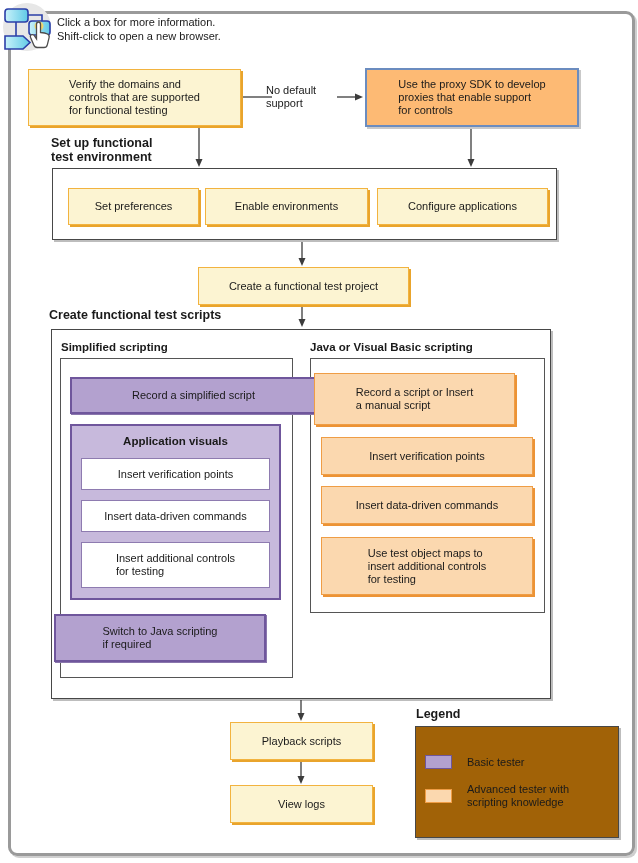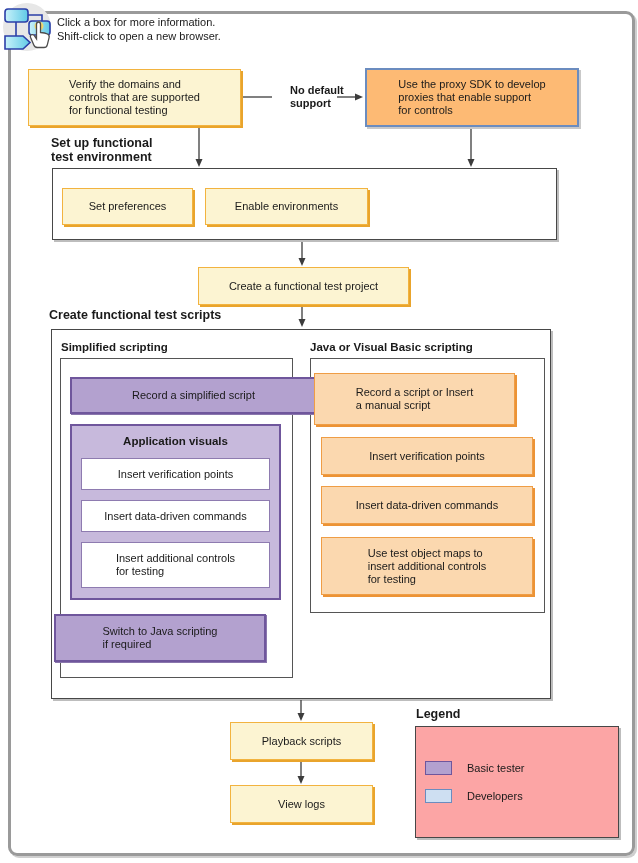--- a/index.html
+++ b/index.html
@@ -28,21 +28,21 @@
 
   .sect-title { position:absolute; font-weight:bold; font-size:12.5px; line-height:14px; white-space:pre-line; z-index:3; }
   .sub-title  { position:absolute; font-weight:bold; font-size:11.5px; z-index:3; }
 
   .note { position:absolute; font-size:11px; line-height:14px; z-index:3; }
   .no-default { position:absolute; font-size:11px; line-height:13px; white-space:pre-line; z-index:3; }
 
   .icon-wrap { position:absolute; left:2px; top:2px; width:50px; height:50px; z-index:4; }
 
   .legend-box { position:absolute; left:415px; top:726px; width:204px; height:112px;
-                background:#fca5a5; border:1.5px solid #474747; box-shadow:2px 2px 0 #bdbdbd; z-index:3;
+                background:#a16207; border:1.5px solid #474747; box-shadow:2px 2px 0 #bdbdbd; z-index:3;
                 display:flex; flex-direction:column; justify-content:center; gap:14px; padding:10px 0 10px 9px; }
   .legend-row { display:flex; align-items:center; gap:15px; }
   .swatch { width:27px; height:14px; flex:0 0 27px; }
   .swatch.sw-purple { background:#b3a1cf; border:1.5px solid #6f569c; }
   .swatch.sw-orange { background:#fbd8af; border:1.5px solid #ef9d45; }
   .swatch.sw-blue   { background:#cedff2; border:1.5px solid #6b8cbf; }
   .legend-label { font-size:11px; line-height:13px; white-space:pre-line; }
 </style>
 </head>
 <body>
@@ -93,34 +93,35 @@
       <polygon points="298.5,319 305.5,319 302,327"></polygon>
       <polygon points="297.5,713 304.5,713 301,721"></polygon>
       <polygon points="297.5,776 304.5,776 301,784"></polygon>
     </g>
   </svg>
 
   <div class="box ybox ml" style="left:28px; top:69px; width:213px; height:57px;">Verify the domains and
 controls that are supported
 for functional testing</div>
 
-  <div class="no-default" style="left:290px; top:84px;font-weight:bold;">No default
+  <div class="no-default" style="left:266px; top:84px;">No default
 support</div>
 
   <div class="box bbox ml" style="left:365px; top:68px; width:214px; height:59px;">Use the proxy SDK to develop
 proxies that enable support
 for controls</div>
 
   <div class="sect-title" style="left:51px; top:136px;">Set up functional
 test environment</div>
 
   <div class="container" style="left:52px; top:168px; width:505px; height:72px;"></div>
 
-  <div class="box ybox" style="left:62px; top:188px; width:131px; height:37px;">Set preferences</div>
+  <div class="box ybox" style="left:68px; top:188px; width:131px; height:37px;">Set preferences</div>
   <div class="box ybox" style="left:205px; top:188px; width:163px; height:37px;">Enable environments</div>
+  <div class="box ybox" style="left:377px; top:188px; width:171px; height:37px;">Configure applications</div>
 
   <div class="box ybox" style="left:198px; top:267px; width:211px; height:38px;">Create a functional test project</div>
 
   <div class="sect-title" style="left:49px; top:308px;">Create functional test scripts</div>
 
   <div class="container" style="left:51px; top:329px; width:500px; height:370px;"></div>
 
   <div class="sub-title" style="left:61px; top:341px;">Simplified scripting</div>
   <div class="container" style="left:60px; top:358px; width:233px; height:320px; box-shadow:none; border-color:#555;"></div>
 
@@ -153,18 +154,19 @@
   <div class="box ybox" style="left:230px; top:785px; width:143px; height:38px;">View logs</div>
 
   <div class="sect-title" style="left:416px; top:707px;">Legend</div>
 
   <div class="legend-box">
     <div class="legend-row">
       <span class="swatch sw-purple"></span>
       <span class="legend-label">Basic tester</span>
     </div>
     <div class="legend-row">
-      <span class="swatch sw-blue"></span>
-      <span class="legend-label">Developers</span>
+      <span class="swatch sw-orange"></span>
+      <span class="legend-label">Advanced tester with
+scripting knowledge</span>
     </div>
   </div>
 
 </div>
 
 </body></html>

